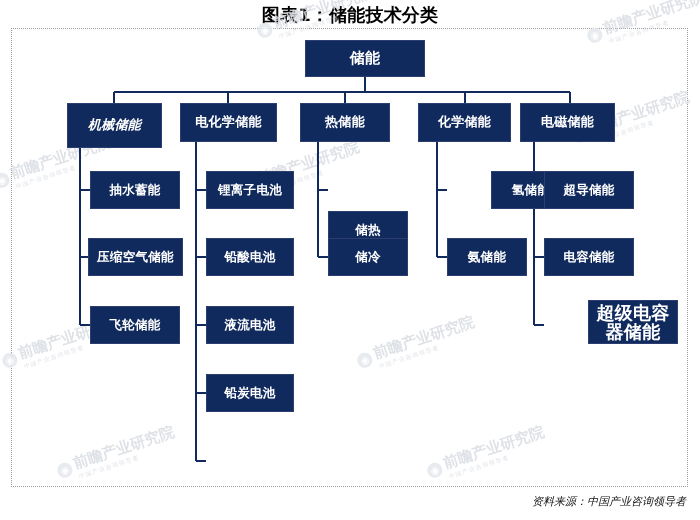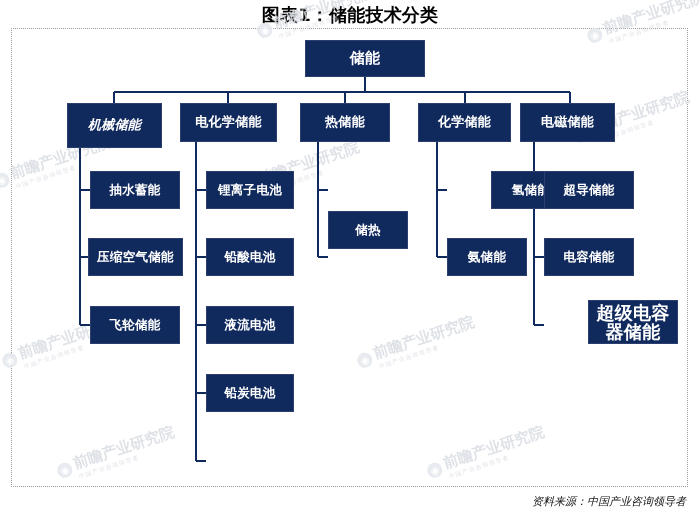--- a/index.html
+++ b/index.html
@@ -226,20 +226,21 @@
 
   <div class="node leaf" style="left:206px; top:238px; width:88px; height:38px;">铅酸电池</div>
 
   <div class="node leaf" style="left:206px; top:306px; width:88px; height:38px;">液流电池</div>
 
   <div class="node leaf" style="left:206px; top:374px; width:88px; height:38px;">铅炭电池</div>
 
 
   <div class="node leaf" style="left:328px; top:171px; width:80px; height:38px;margin-top:40px;">储热</div>
 
+  <div class="node leaf" style="left:328px; top:238px; width:80px; height:38px;">储冷</div>
 
   <div class="node leaf" style="left:447px; top:171px; width:80px; height:38px;margin-left:44px;">氢储能</div>
 
   <div class="node leaf" style="left:447px; top:238px; width:80px; height:38px;">氨储能</div>
 
   <div class="node leaf" style="left:544px; top:171px; width:90px; height:38px;">超导储能</div>
 
   <div class="node leaf" style="left:544px; top:238px; width:90px; height:38px;">电容储能</div>
 
   <div class="node leaf wrap" style="left:544px; top:300px; width:90px; height:44px;">超级电容器储能</div>

